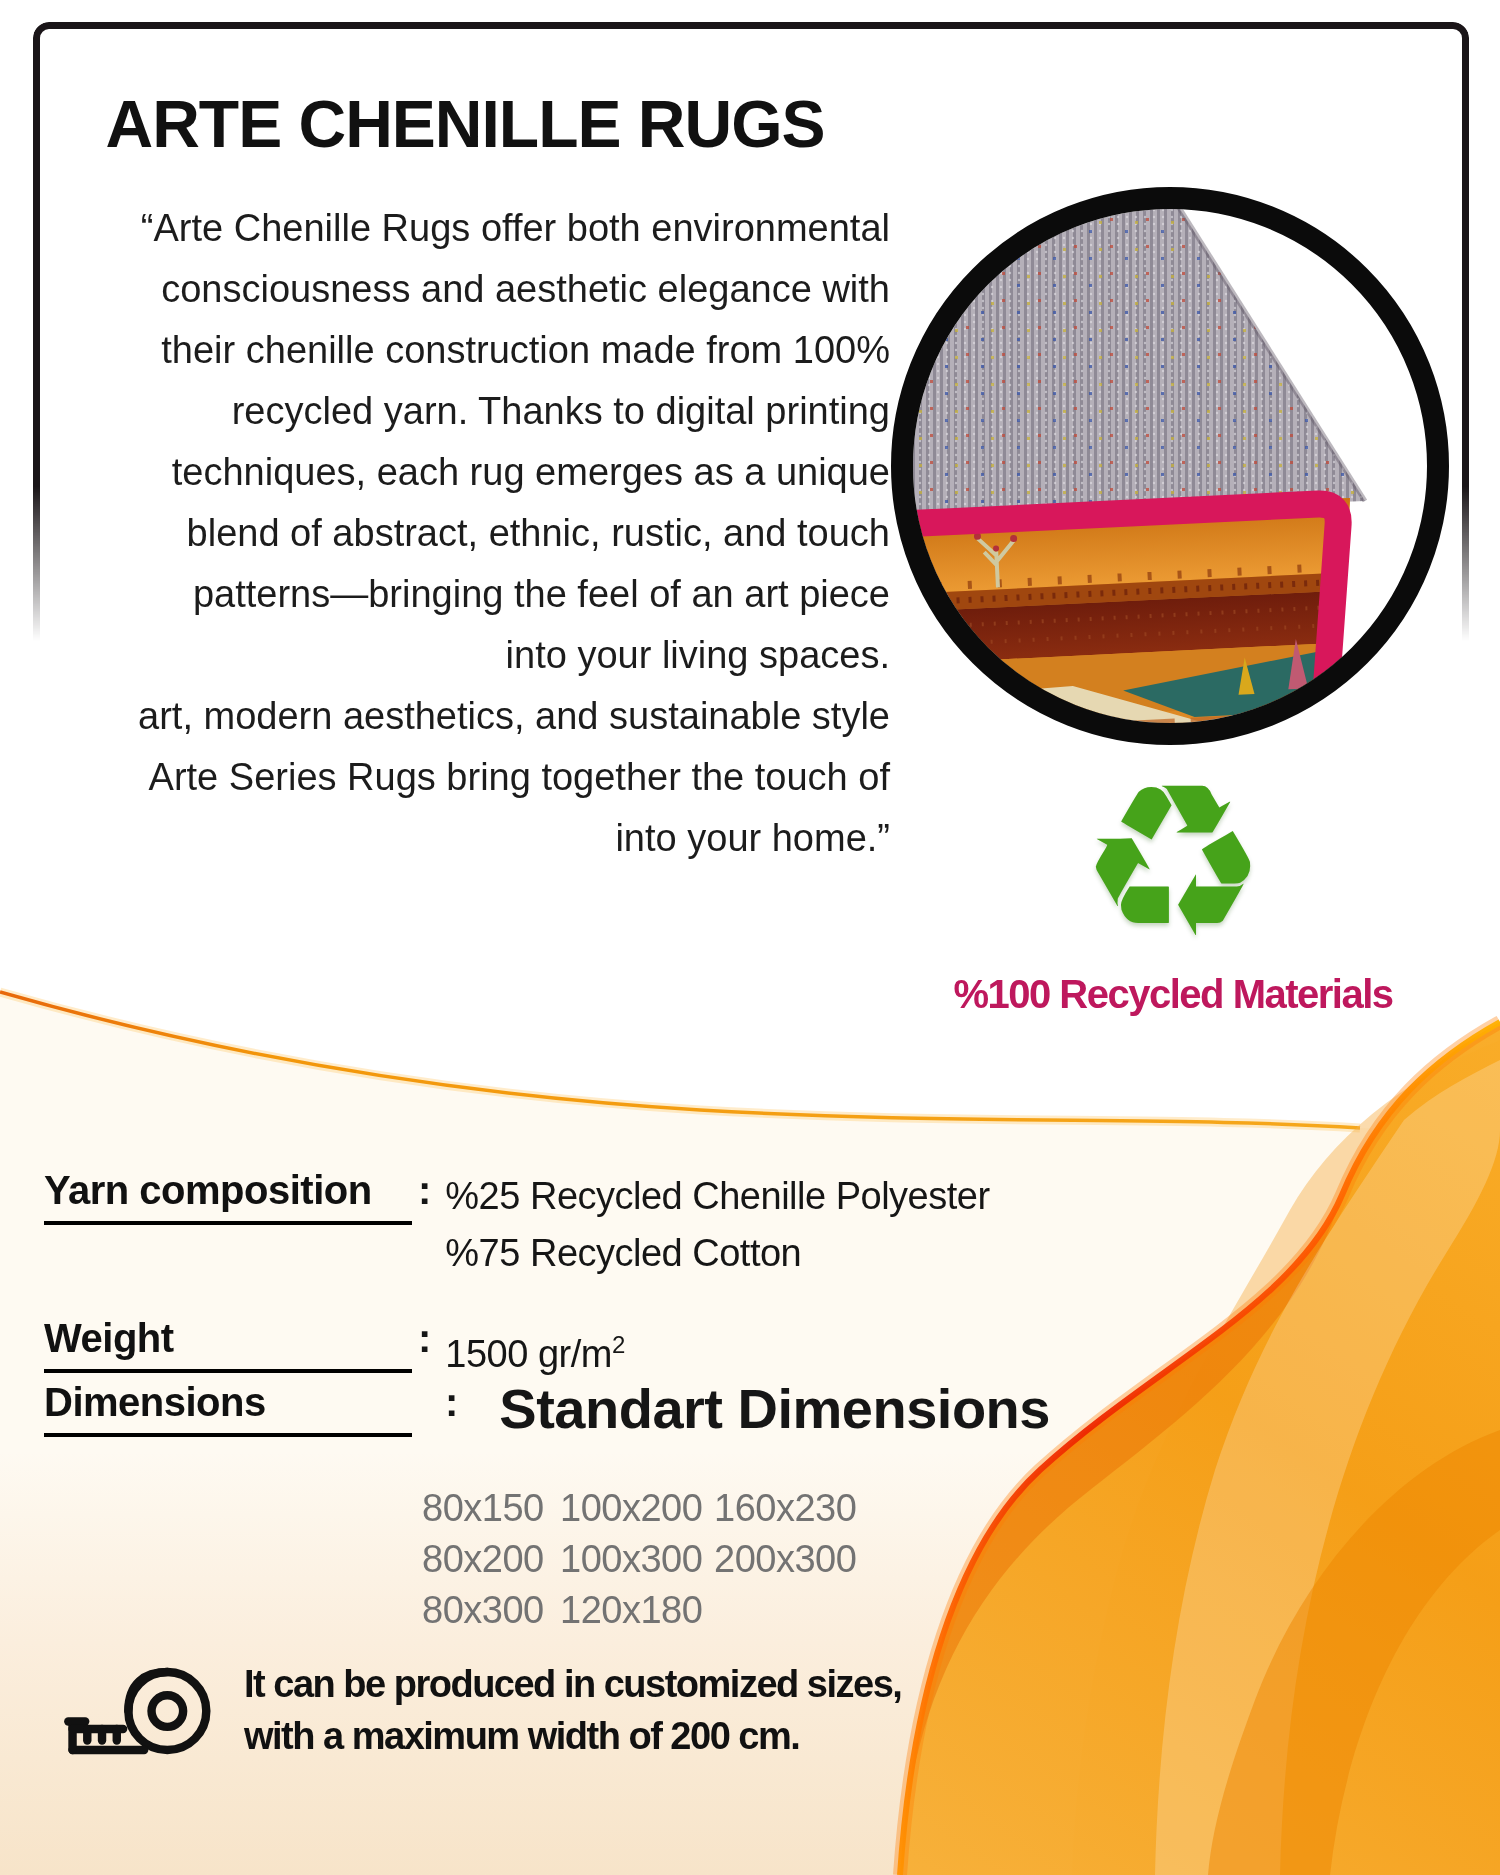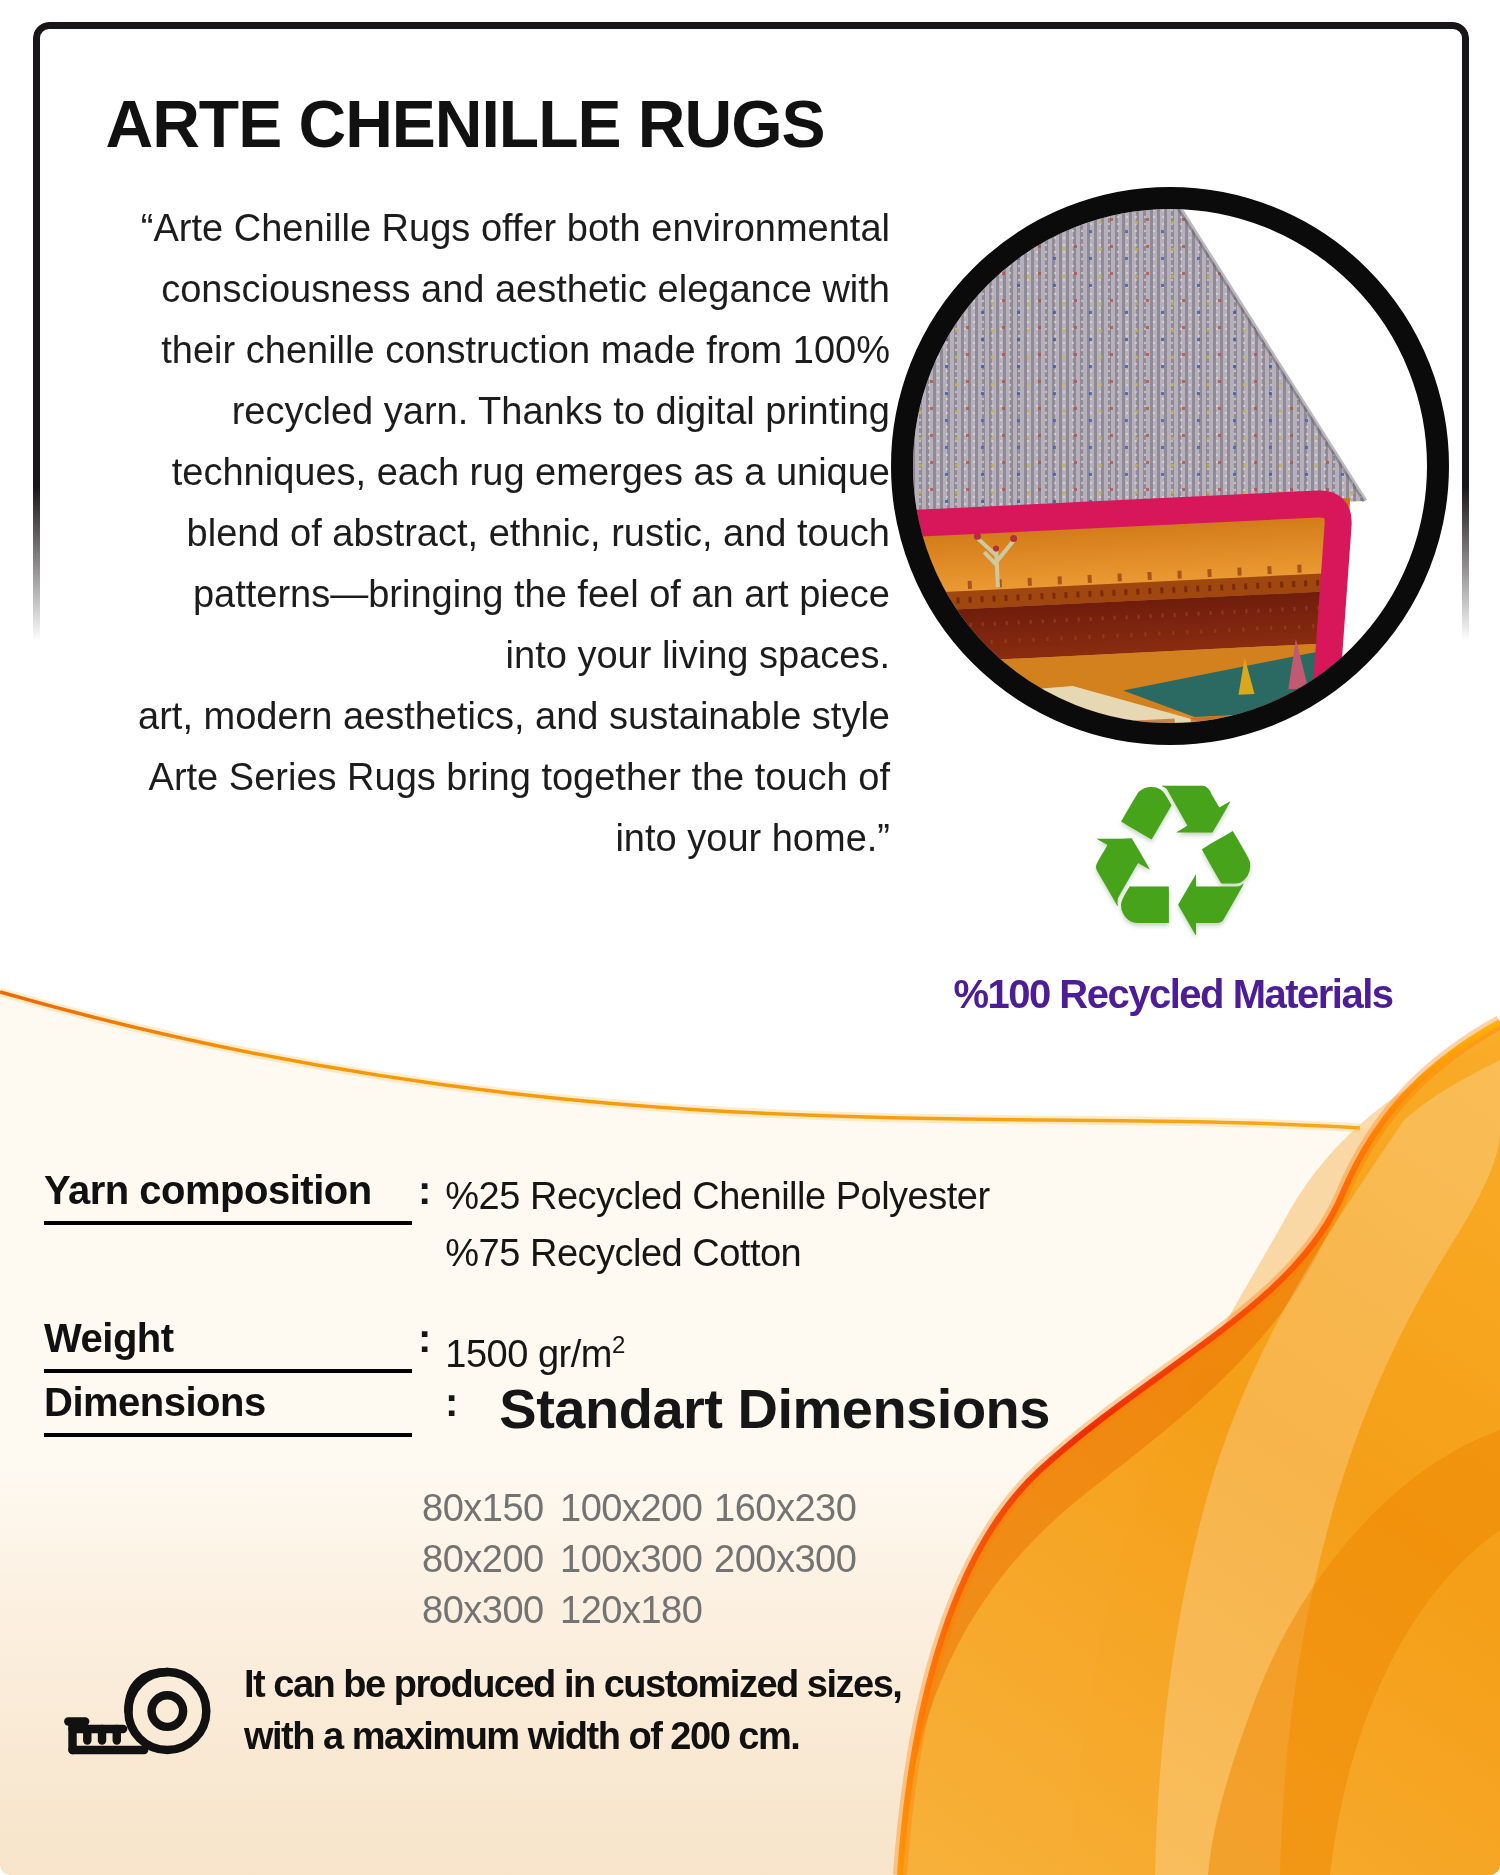--- a/index.html
+++ b/index.html
@@ -1,18 +1,18 @@
 <!DOCTYPE html>
 <html><head>
 <meta charset="utf-8">
 <style>
   html,body{margin:0;padding:0;background:#ffffff;}
   .page{
     position:relative;width:1500px;height:1875px;overflow:hidden;background:#ffffff;
-    font-family:"Liberation Sans", sans-serif;color:#151515;border-radius:10px;
+    font-family:"Liberation Sans", sans-serif;color:#151515;
   }
   
   .bg-art{position:absolute;inset:0;z-index:0;}
   
   .frame{
     position:absolute;left:33px;top:22px;width:1422px;height:760px;z-index:1;
     border:7px solid #1a1518;border-radius:16px;
     -webkit-mask-image:linear-gradient(to bottom,#000 60%,transparent 80%);
             mask-image:linear-gradient(to bottom,#000 60%,transparent 80%);
     pointer-events:none;
@@ -26,21 +26,21 @@
   .quote{margin-top:38px;font-size:38px;line-height:61px;color:#1c1c1c;font-weight:400;}
   .quote div{white-space:nowrap;text-align:right;}
   
   .rug-circle{position:absolute;left:890px;top:186px;width:560px;height:560px;z-index:2;}
   
   .badge{position:absolute;left:917px;top:762px;width:512px;z-index:2;text-align:center;}
   .recycle-glyph{
     font-family:"DejaVu Sans",sans-serif;font-size:212px;line-height:200px;
     color:#46a31a;text-shadow:0 3px 4px rgba(30,90,10,.25);
   }
-  .badge-label{margin-top:10px;font-size:40px;font-weight:700;letter-spacing:-1.5px;color:#4c1d95;}
+  .badge-label{margin-top:10px;font-size:40px;font-weight:700;letter-spacing:-1.5px;color:#be185d;}
   
   .spec-row{position:absolute;left:44px;z-index:2;display:flex;align-items:flex-start;}
   .spec-label{
     display:inline-block;width:368px;font-size:40px;font-weight:700;color:#111;
     border-bottom:4px solid #000000;padding-bottom:8px;letter-spacing:-0.5px;white-space:nowrap;
   }
   .spec-colon{font-size:40px;font-weight:700;margin:0 14px 0 6px;}
   .spec-value{font-size:38px;font-weight:400;color:#161616;line-height:57px;letter-spacing:-0.5px;}
   .spec-value.bold{font-weight:700;font-size:56px;letter-spacing:-0.5px;}
   .spec-value sup{font-size:24px;}

